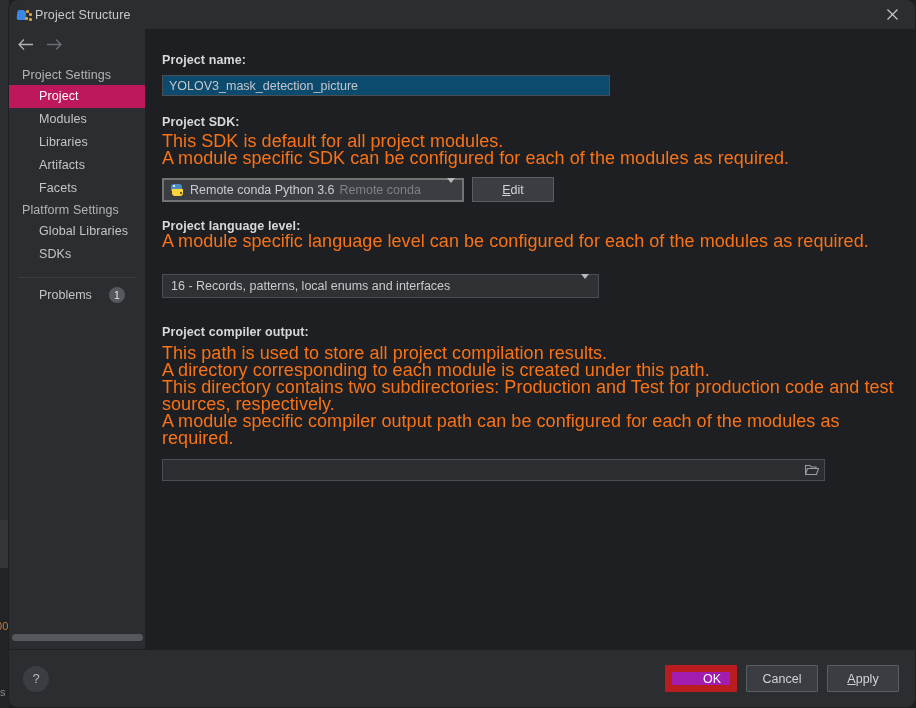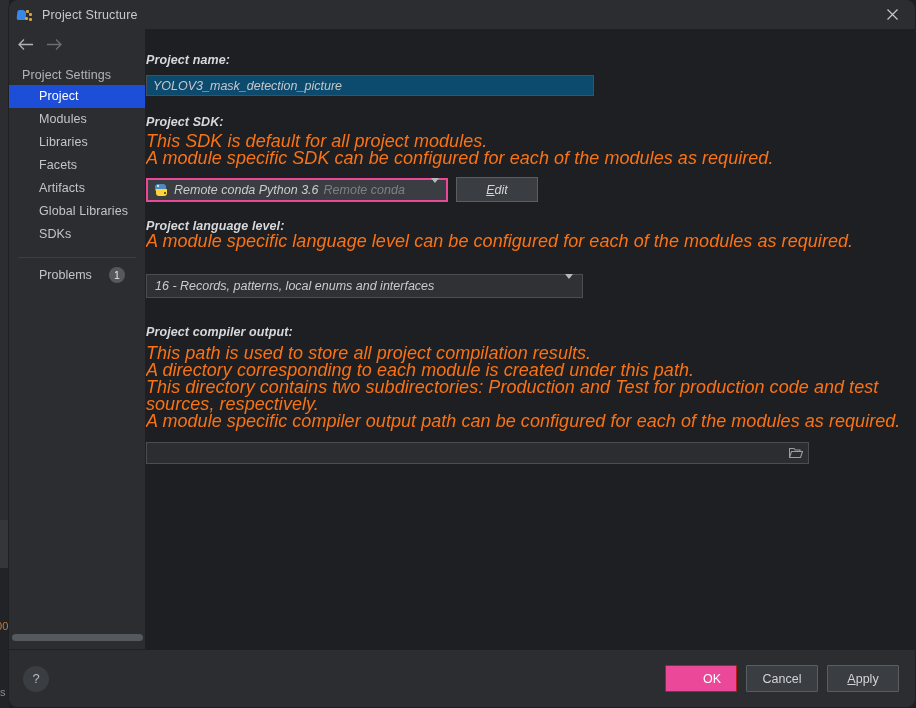--- a/index.html
+++ b/index.html
@@ -49,21 +49,21 @@
     position: absolute; left: 0; top: 3px; width: 9px; height: 10px;
     background: #3a87e8;
     border-radius: 2px 4px 1px 2px;
     transform: skewX(-6deg);
   }
   .ti-d1 { position: absolute; left: 9px; top: 3px;  width: 3px; height: 3px; background: #d8a23c; border-radius: 1px; }
   .ti-d2 { position: absolute; left: 12px; top: 6px; width: 3px; height: 3px; background: #d8a23c; border-radius: 1px; }
   .ti-d3 { position: absolute; left: 8px;  top: 10px; width: 3px; height: 3px; background: #d8a23c; border-radius: 1px; }
   .ti-d4 { position: absolute; left: 12px; top: 11px; width: 3px; height: 3px; background: #d8a23c; border-radius: 1px; }
   #title-text {
-    margin-left: 9px; font-size: 12.5px; color: #c8cacd; letter-spacing: .15px;
+    margin-left: 2px; font-size: 12.5px; color: #c8cacd; letter-spacing: .15px;
   }
   #close-btn {
     position: absolute; right: 0; top: 0; width: 46px; height: 29px;
     display: flex; align-items: center; justify-content: center;
     cursor: default;
   }
   #close-btn svg { display: block; }
 
   
   #body { flex: 1; display: flex; min-height: 0; }
@@ -78,21 +78,21 @@
   #nav-arrows { height: 30px; display: flex; align-items: center; padding-left: 7px; gap: 11px; }
   .nav-arrow { width: 18px; height: 18px; display: flex; align-items: center; justify-content: center; }
   .nav-list { margin-top: 6px; }
   .group-label {
     font-size: 12.5px; color: #b2b4b7; padding: 3px 0 3px 13px; letter-spacing: .1px;
   }
   .nav-item {
     font-size: 12.5px; color: #c3c5c8; padding: 3px 0 3px 30px; letter-spacing: .1px;
     line-height: 17px;
   }
-  .nav-item.selected { background: #1d4ed8; color: #ffffff; }
+  .nav-item.selected { background: #be185d; color: #ffffff; }
   .nav-sep { height: 1px; background: #3b3d40; margin: 11px 9px 0 9px; }
   .problems-row {
     display: flex; align-items: center; padding: 9px 0 0 30px;
   }
   .problems-label { font-size: 12.5px; color: #c3c5c8; }
   .problems-badge {
     margin-left: 17px; width: 16px; height: 16px; border-radius: 50%;
     background: #55585c; color: #e6e8ea; font-size: 10.5px;
     display: flex; align-items: center; justify-content: center;
   }
@@ -101,41 +101,41 @@
     background: #2b2d30;
   }
   #sidebar-scrollbar .thumb {
     width: 131px; height: 7px; background: #55585c; border-radius: 4px;
   }
 
   
   #content {
     flex: 1; background: #1e1f22; padding: 24px 0 0 0; overflow: hidden;
   }
-  .sec { padding-left: 0; font-style: italic; }
+  .sec { padding-left: 16px; }
   .sec-title {
     font-size: 12.5px; font-weight: bold; color: #d6d8db; letter-spacing: .1px;
   }
   .sec-desc {
     font-size: 18px; color: #f97316; line-height: 17px; letter-spacing: .05px;
   }
 
   .textfield {
     height: 21px; background: #0c4a6e; border: 1px solid #4a4d51;
     display: flex; align-items: center; padding: 0 6px;
     font-size: 12.5px; color: #c5c7ca;
   }
 
   .combo {
     height: 24px; background: #3a3d41; border: 1px solid #5a5d61;
     display: flex; align-items: center; padding: 0 4px 0 7px;
     font-size: 12.5px; color: #c9cbce;
   }
   .combo.focused {
-    border: 2px solid #ec4899; background: #3a3d41; padding-left: 6px; align-items: center;
+    border: 2px solid #737373; background: #3a3d41; padding-left: 6px; align-items: center;
   }
   .py-icon { width: 14px; height: 14px; margin-right: 6px; position: relative; flex: 0 0 auto; }
   .py-top {
     position: absolute; left: 1px; top: 1px; width: 11px; height: 7px;
     background: #4b8bbe; border-radius: 3px 3px 0 0;
   }
   .py-bot {
     position: absolute; left: 2px; top: 6px; width: 11px; height: 7px;
     background: #ffd43b; border-radius: 0 0 3px 3px;
   }
@@ -176,21 +176,21 @@
     width: 26px; height: 26px; border-radius: 50%; background: #3a3d41;
     display: flex; align-items: center; justify-content: center;
     color: #b8babd; font-size: 13px;
   }
   #footer-spacer { flex: 1; }
   .fbtn {
     min-width: 72px; height: 27px; margin-left: 9px;
     display: flex; align-items: center; justify-content: center;
     font-size: 12.5px; border-radius: 1px;
   }
-  .fbtn.primary { background: #ec4899; color: #ffffff; border: 1px solid #b91c1c; padding-left: 22px; }
+  .fbtn.primary { background: #a21caf; color: #ffffff; border: 7px solid #b91c1c; padding-left: 22px; }
   .fbtn.normal  { background: #3a3d41; color: #d2d4d7; border: 1px solid #5a5d61; }
 </style>
 </head>
 <body>
 
 <div id="backdrop">
   <div class="bd-left-col"></div>
   <div class="bd-strip-a"></div>
   <div class="bd-strip-b"></div>
   <div class="bd-strip-c"></div>
@@ -230,23 +230,24 @@
             <path d="M1 6.5 H15 M10 1.5 L15 6.5 L10 11.5" stroke="#6b6e72" stroke-width="1.3" fill="none"></path>
           </svg>
         </div>
       </div>
 
       <div class="nav-list">
         <div class="group-label">Project Settings</div>
         <div class="nav-item selected">Project</div>
         <div class="nav-item">Modules</div>
         <div class="nav-item">Libraries</div>
+        <div class="nav-item">Artifacts</div>
         <div class="nav-item">Facets</div>
-        <div class="nav-item">Artifacts</div>
-
+
+        <div class="group-label">Platform Settings</div>
         <div class="nav-item">Global Libraries</div>
         <div class="nav-item">SDKs</div>
 
         <div class="nav-sep"></div>
 
         <div class="problems-row">
           <span class="problems-label">Problems</span>
           <span class="problems-badge">1</span>
         </div>
       </div>

